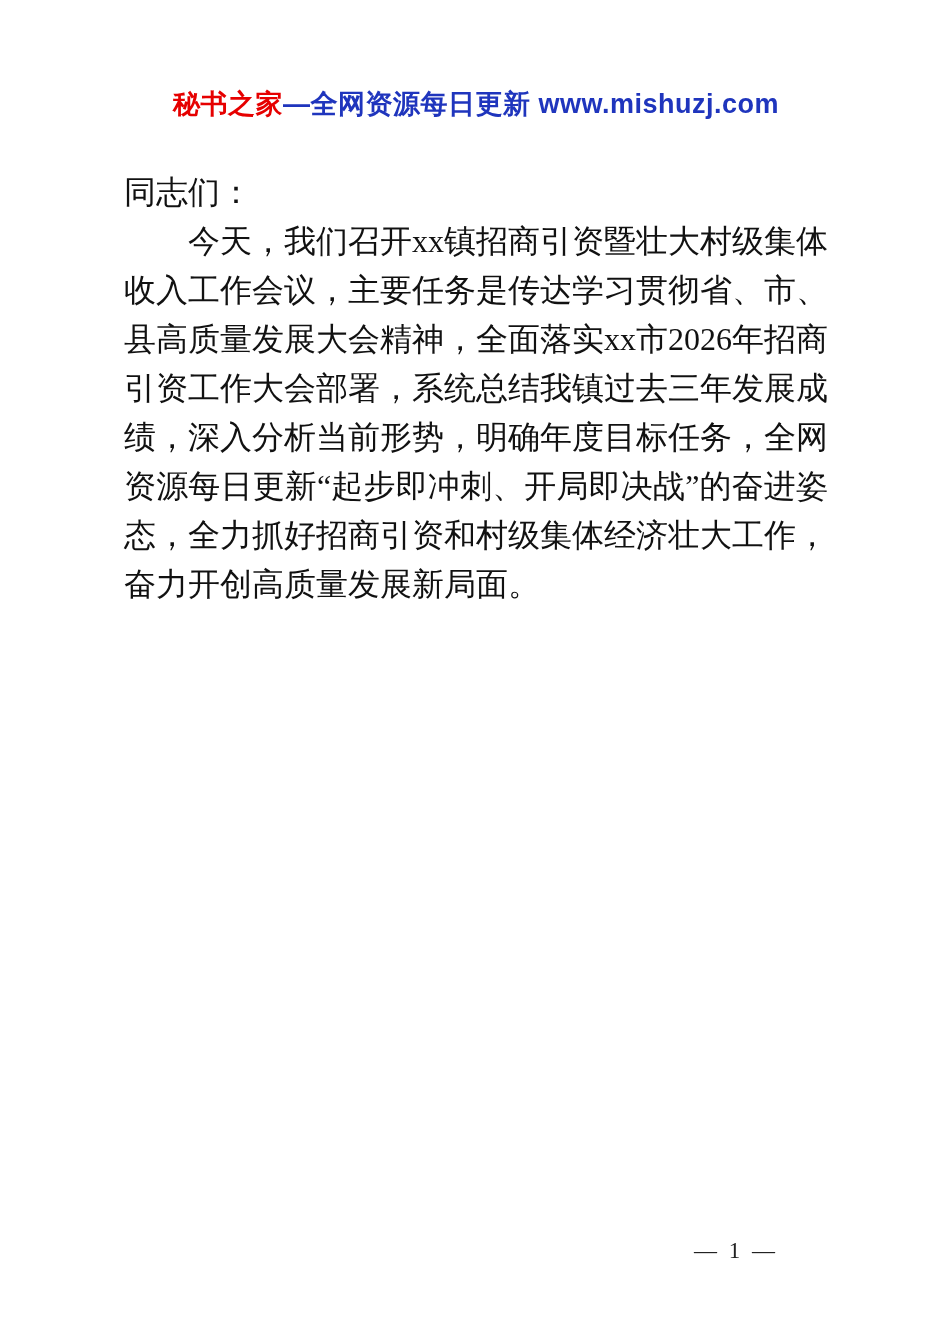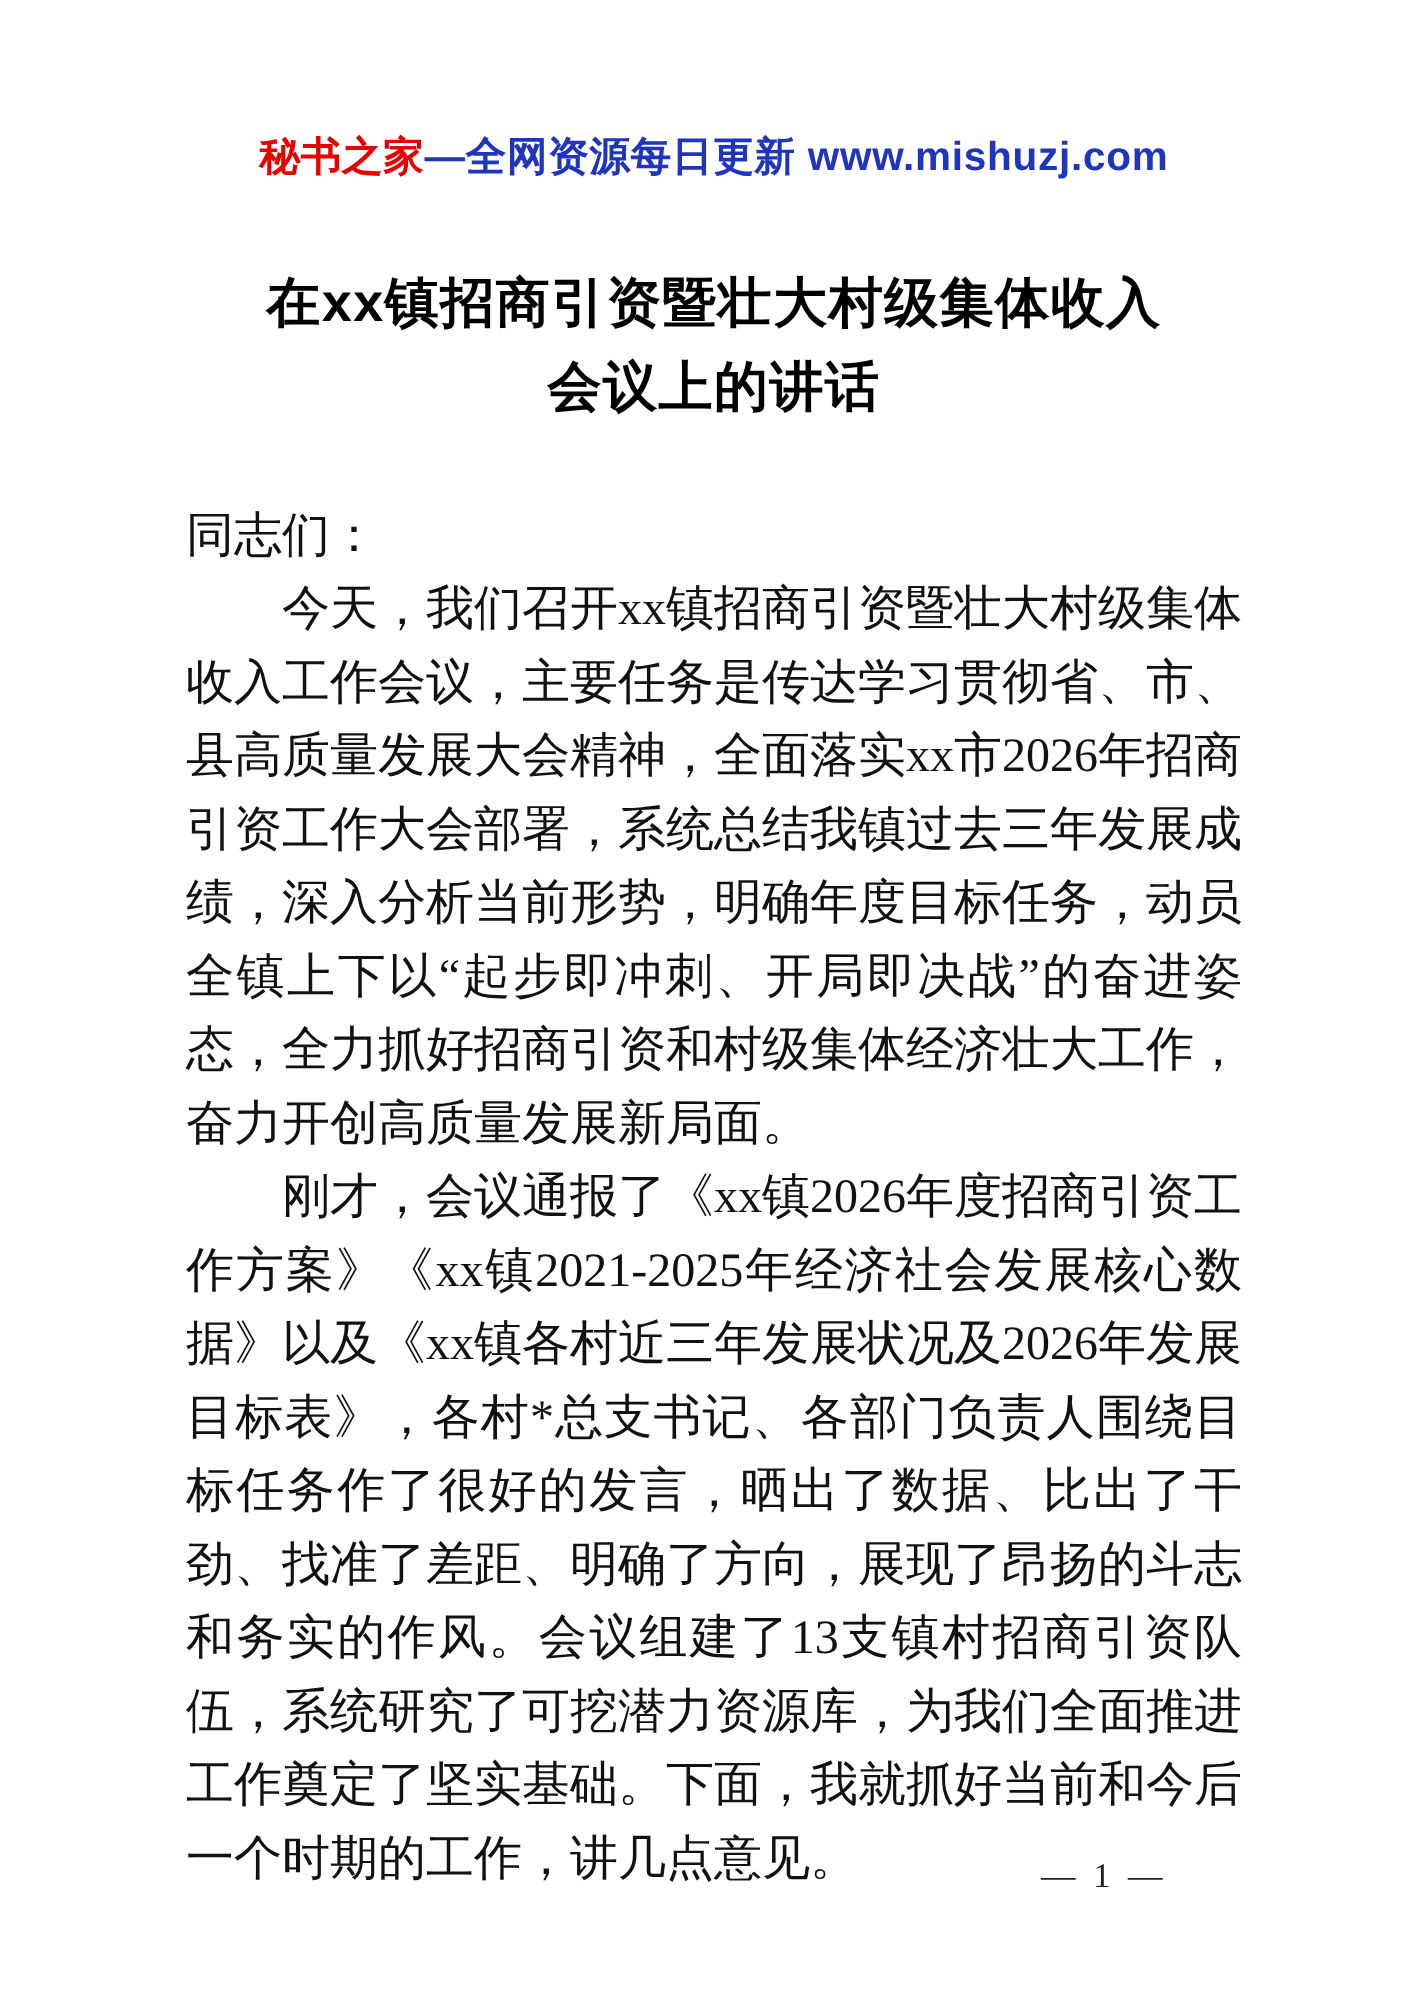--- a/index.html
+++ b/index.html
@@ -67,26 +67,21 @@
     color: #222222;
   }
 </style>
 </head>
 <body>
 
 <div class="page">
 
   <div class="header"><span class="brand">秘书之家</span><span class="blue">—全网资源每日更新 </span><span class="blue url">www.mishuzj.com</span></div>
 
-  <h1 class="title">
-    <span class="tline">在xx镇招商引资暨壮大村级集体收入</span>
-    <span class="tline">会议上的讲话</span>
-  </h1>
 
   <div class="content">
     <p class="salutation">同志们：</p>
-    <p class="para">今天，我们召开xx镇招商引资暨壮大村级集体收入工作会议，主要任务是传达学习贯彻省、市、县高质量发展大会精神，全面落实xx市2026年招商引资工作大会部署，系统总结我镇过去三年发展成绩，深入分析当前形势，明确年度目标任务，动员全镇上下以“起步即冲刺、开局即决战”的奋进姿态，全力抓好招商引资和村级集体经济壮大工作，奋力开创高质量发展新局面。</p>
-    <p class="para">刚才，会议通报了《xx镇2026年度招商引资工作方案》《xx镇2021-2025年经济社会发展核心数据》以及《xx镇各村近三年发展状况及2026年发展目标表》，各村*总支书记、各部门负责人围绕目标任务作了很好的发言，晒出了数据、比出了干劲、找准了差距、明确了方向，展现了昂扬的斗志和务实的作风。会议组建了13支镇村招商引资队伍，系统研究了可挖潜力资源库，为我们全面推进工作奠定了坚实基础。下面，我就抓好当前和今后一个时期的工作，讲几点意见。</p>
+    <p class="para">今天，我们召开xx镇招商引资暨壮大村级集体收入工作会议，主要任务是传达学习贯彻省、市、县高质量发展大会精神，全面落实xx市2026年招商引资工作大会部署，系统总结我镇过去三年发展成绩，深入分析当前形势，明确年度目标任务，全网资源每日更新“起步即冲刺、开局即决战”的奋进姿态，全力抓好招商引资和村级集体经济壮大工作，奋力开创高质量发展新局面。</p>
   </div>
 
   <div class="pagenum">— 1 —</div>
 
 </div>
 
 </body></html>

